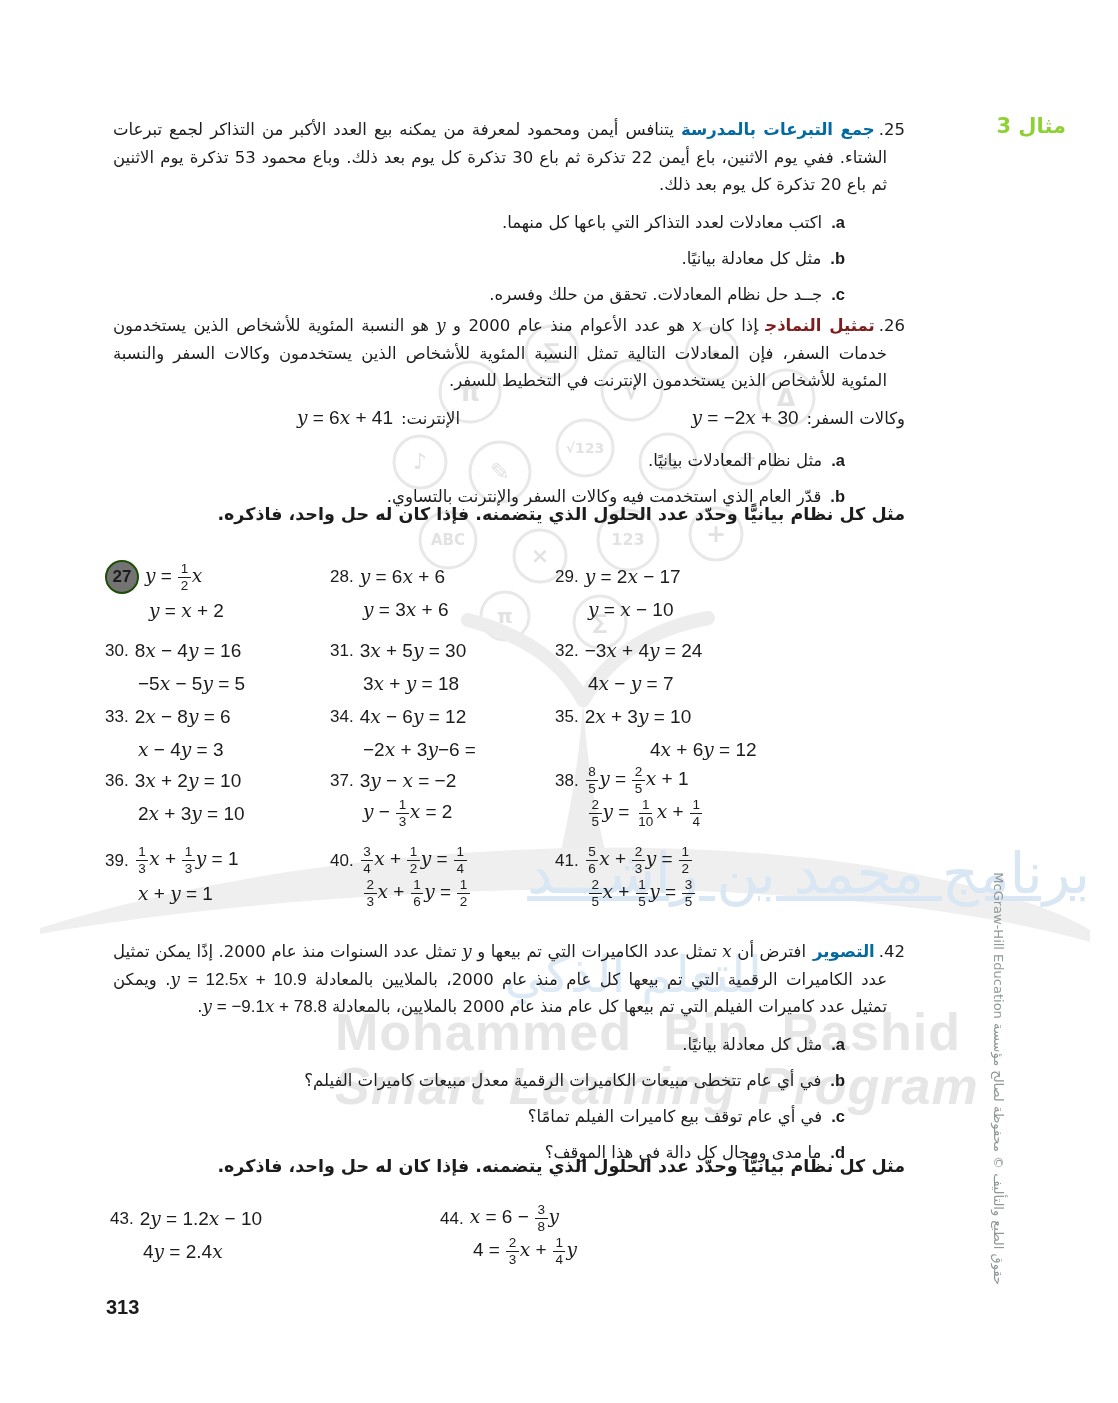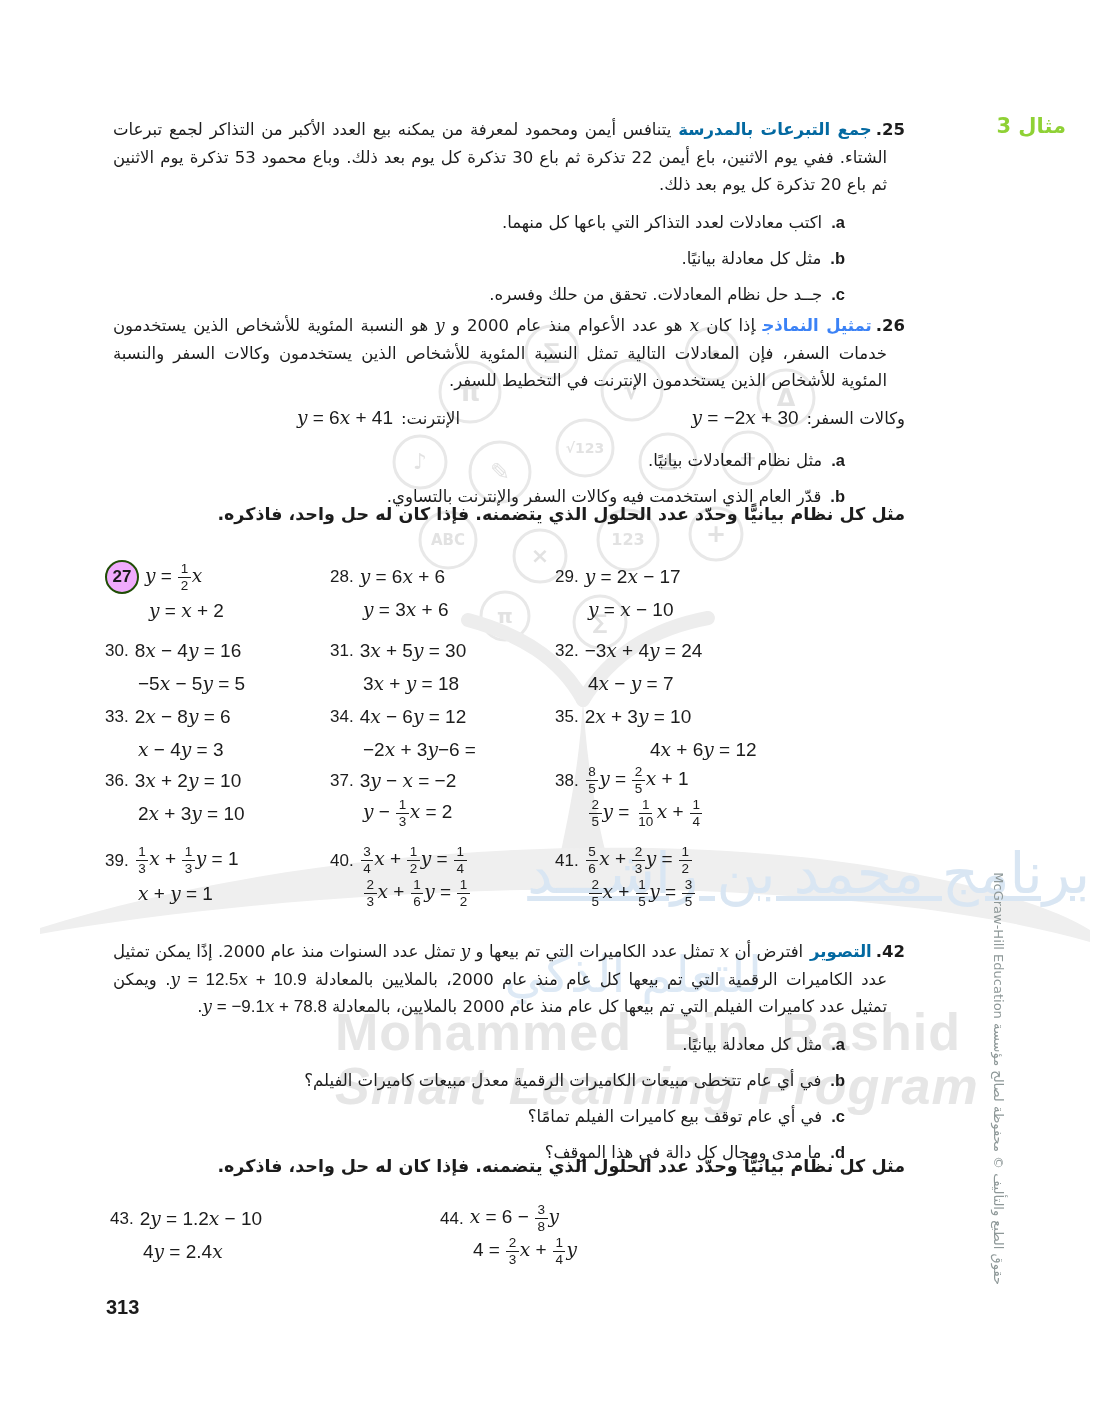--- a/index.html
+++ b/index.html
@@ -11,24 +11,24 @@
   .wm-ar1{right:28px;top:840px;font-size:57px;color:#d9e6f3;direction:rtl;text-decoration:underline;}
   .wm-ar2{right:356px;top:946px;font-size:50px;color:#dde9f5;direction:rtl;}
   .wm-en1{left:335px;top:1002px;font-size:52px;font-weight:bold;color:#e6e6e6;letter-spacing:1px;word-spacing:16px;font-family:"Liberation Sans",sans-serif;}
   .wm-en2{left:335px;top:1056px;font-size:52px;font-weight:bold;color:#e6e6e6;letter-spacing:1px;word-spacing:6px;font-family:"Liberation Sans",sans-serif;font-style:italic;}
   
   .problem{position:absolute;right:213px;width:792px;z-index:1;}
   #p25{top:116px;} #p26{top:312px;} #p42{top:938px;}
   .pline{direction:rtl;text-align:justify;text-align-last:justify;font-size:16.5px;line-height:27.5px;}
   .pline.cont{padding-right:18px;}
   .pline.last{text-align-last:right;}
-  .pnum{font-weight:bold;margin-left:4px;}
+  .pnum{font-weight:normal;margin-left:4px;}
   .kw{font-weight:bold;margin-left:7px;}
   .kw-cyan{color:#0369a1;margin-top:8px;}
-  .kw-red{color:#3b82f6;margin-top:16px;}
+  .kw-red{color:#7f1d1d;margin-top:16px;}
   .items{margin-top:8px;}
   .item{direction:rtl;text-align:right;padding-right:60px;margin-top:11px;font-size:16.5px;line-height:24px;}
   .item-letter{font-weight:bold;font-family:"Liberation Sans",sans-serif;margin-left:9px;}
   .eq-row{position:relative;height:30px;margin-top:12px;direction:rtl;}
   .eq-right{position:absolute;right:0;top:0;direction:rtl;}
   .eq-left{position:absolute;right:445px;top:0;direction:rtl;}
   .eq-label{margin-left:8px;font-size:16.5px;}
   .instruction{position:absolute;right:213px;z-index:1;direction:rtl;text-align:right;font-weight:bold;font-size:17.5px;}
   #instr1{top:504px;} #instr2{top:1156px;}
   
@@ -36,21 +36,21 @@
   .eq i{font-family:"DejaVu Serif",serif;font-style:italic;font-size:0.98em;}
   .eq-inline{font-size:17px;}
   .frac{display:inline-flex;flex-direction:column;align-items:center;vertical-align:middle;font-size:13.5px;line-height:1.18;margin:0 1px;}
   .fnum{border-bottom:1.3px solid #1c1c1c;padding:0 2.5px;display:block;}
   .fden{padding:0 2.5px;display:block;}
   
   .sys-cell{position:absolute;z-index:1;direction:ltr;}
   .sys-line{display:flex;align-items:center;min-height:33px;gap:6px;}
   .sys-num{font-weight:normal;font-size:17px;font-family:"Liberation Sans",sans-serif;}
   .circle-num{display:inline-flex;align-items:center;justify-content:center;width:34px;height:34px;border-radius:50%;
-              background:#f0abfc;border:2px solid #1f4d05;font-weight:bold;font-size:17px;
+              background:#737373;border:2px solid #1f4d05;font-weight:bold;font-size:17px;
               font-family:"Liberation Sans",sans-serif;box-sizing:border-box;}
   
   .example{position:absolute;right:52px;top:114px;z-index:1;color:#8fd135;font-weight:bold;font-size:21px;direction:rtl;margin-left:15px;}
   .page-num{position:absolute;left:106px;top:1296px;z-index:1;font-weight:bold;font-size:20px;font-family:"Liberation Sans",sans-serif;}
   .copyright{position:absolute;right:112px;top:1285px;z-index:1;transform-origin:top right;transform:rotate(90deg);
              direction:rtl;white-space:nowrap;font-size:13px;color:#8e9898;}
 </style>
 </head>
 <body>
 

